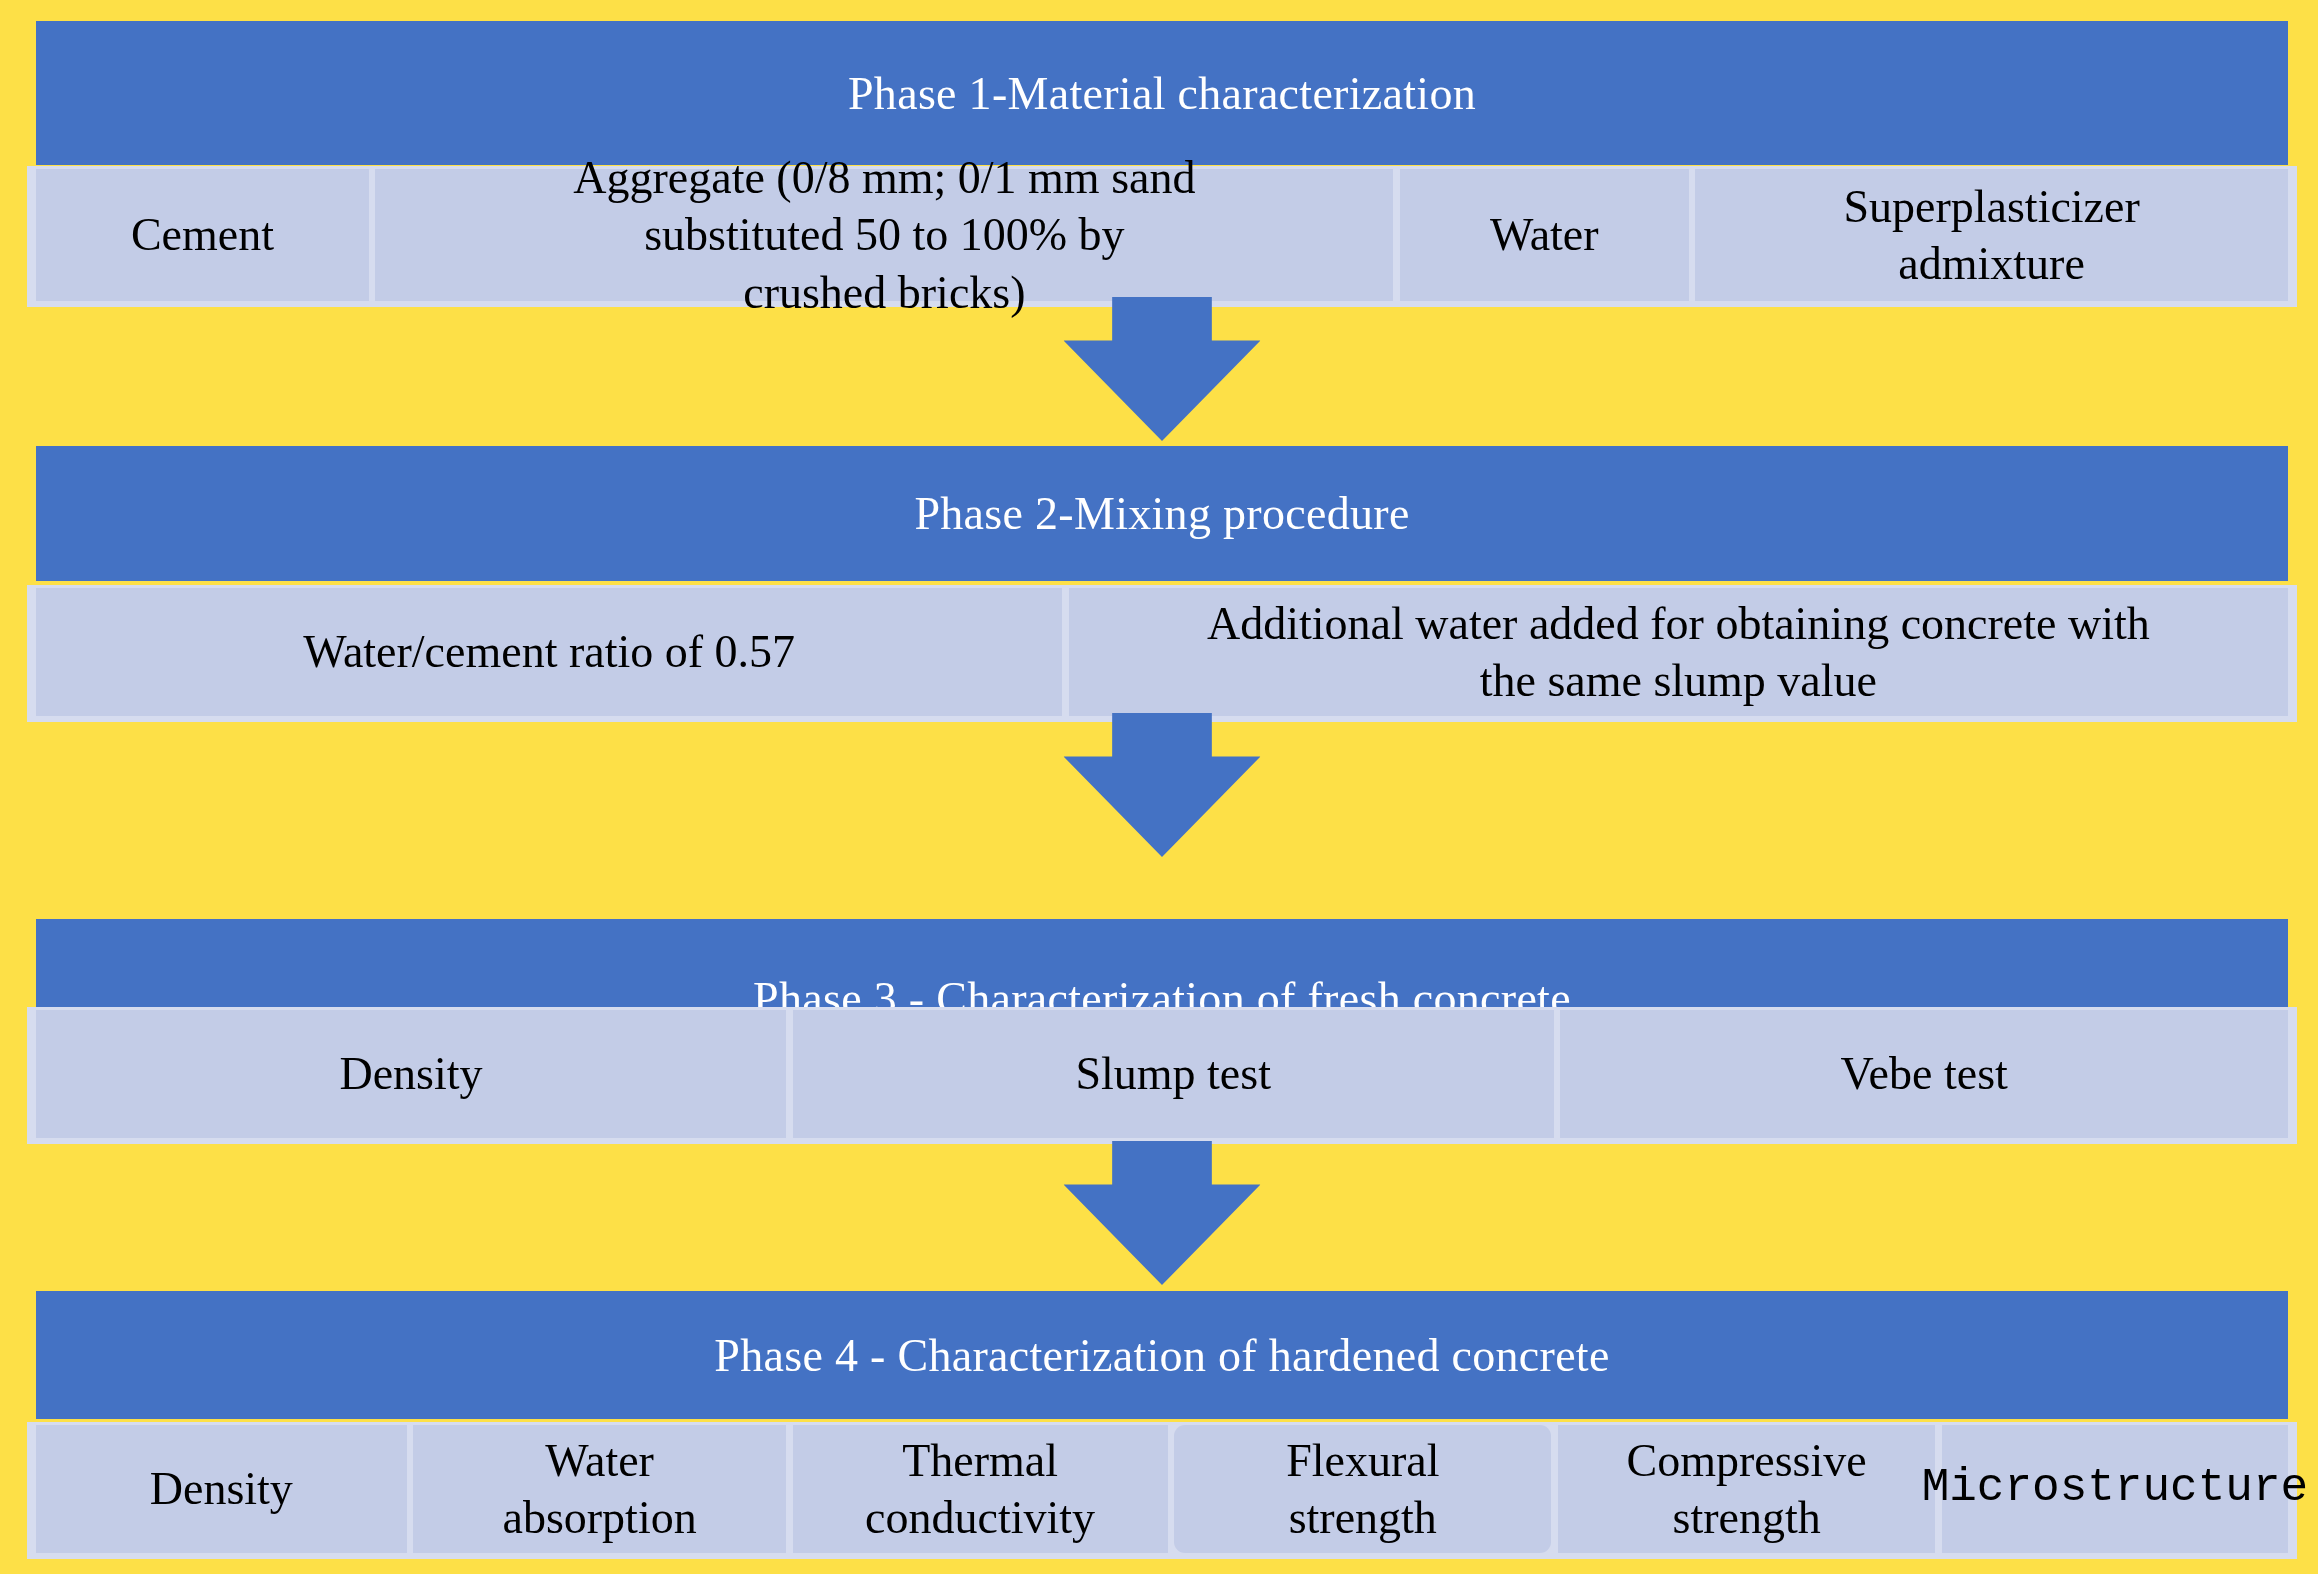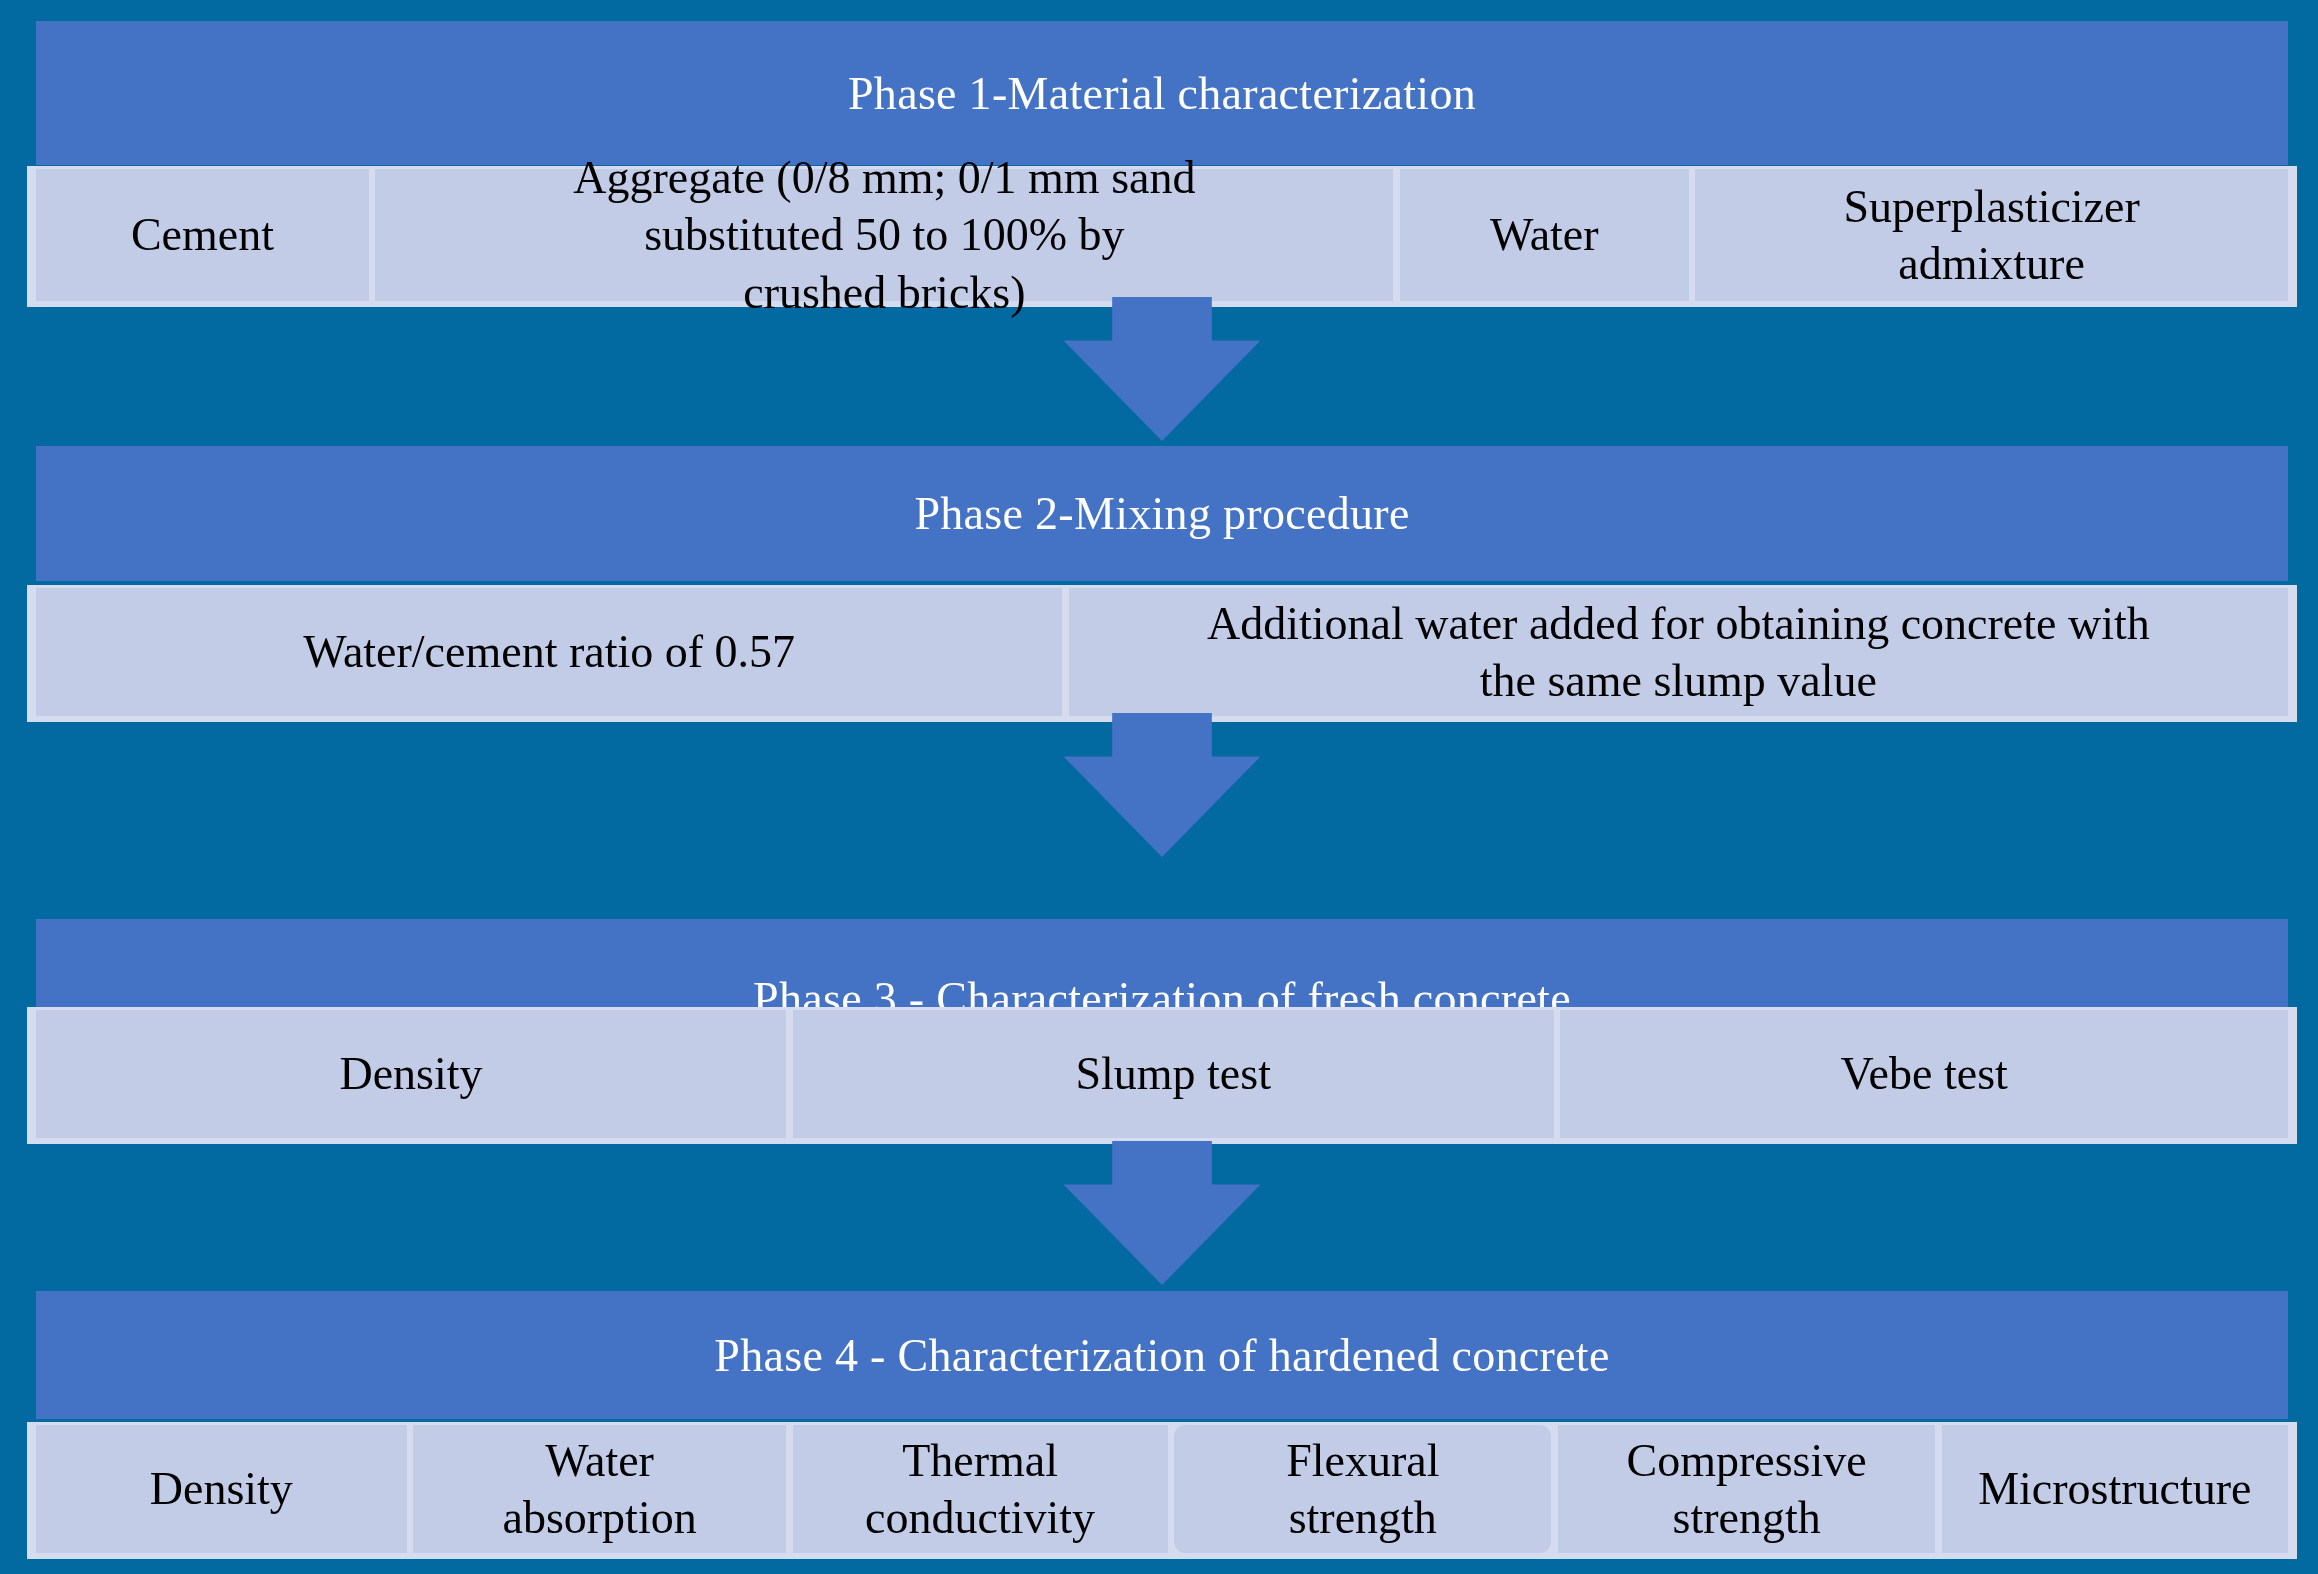--- a/index.html
+++ b/index.html
@@ -4,21 +4,21 @@
 <style>
   html, body {
     margin: 0;
     padding: 0;
     background: #ffffff;
   }
   .canvas {
     position: relative;
     width: 2319px;
     height: 1575px;
-    background: #0369a1;
+    background: #fde047;
     font-family: "Liberation Serif", "DejaVu Serif", serif;
     overflow: hidden;
   }
   .flow {
     position: absolute;
     left: 36px;
     top: 0;
     width: 2252px;
     height: 1575px;
   }
@@ -154,20 +154,20 @@
 conductivity</span>
       </div>
       <div class="cell" style="flex:17.0 1 0;border-radius:11px;">
         <span class="cell-label">Flexural
 strength</span>
       </div>
       <div class="cell" style="flex:17.0 1 0;">
         <span class="cell-label">Compressive
 strength</span>
       </div>
-      <div class="cell" style="flex:15.6 1 0;">
+      <div class="cell" style="flex:15.6 1 0;font-family:Liberation Mono, monospace;">
         <span class="cell-label">Microstructure</span>
       </div>
     </div>
 
   </div>
 </div>
 
 
 </body></html>

